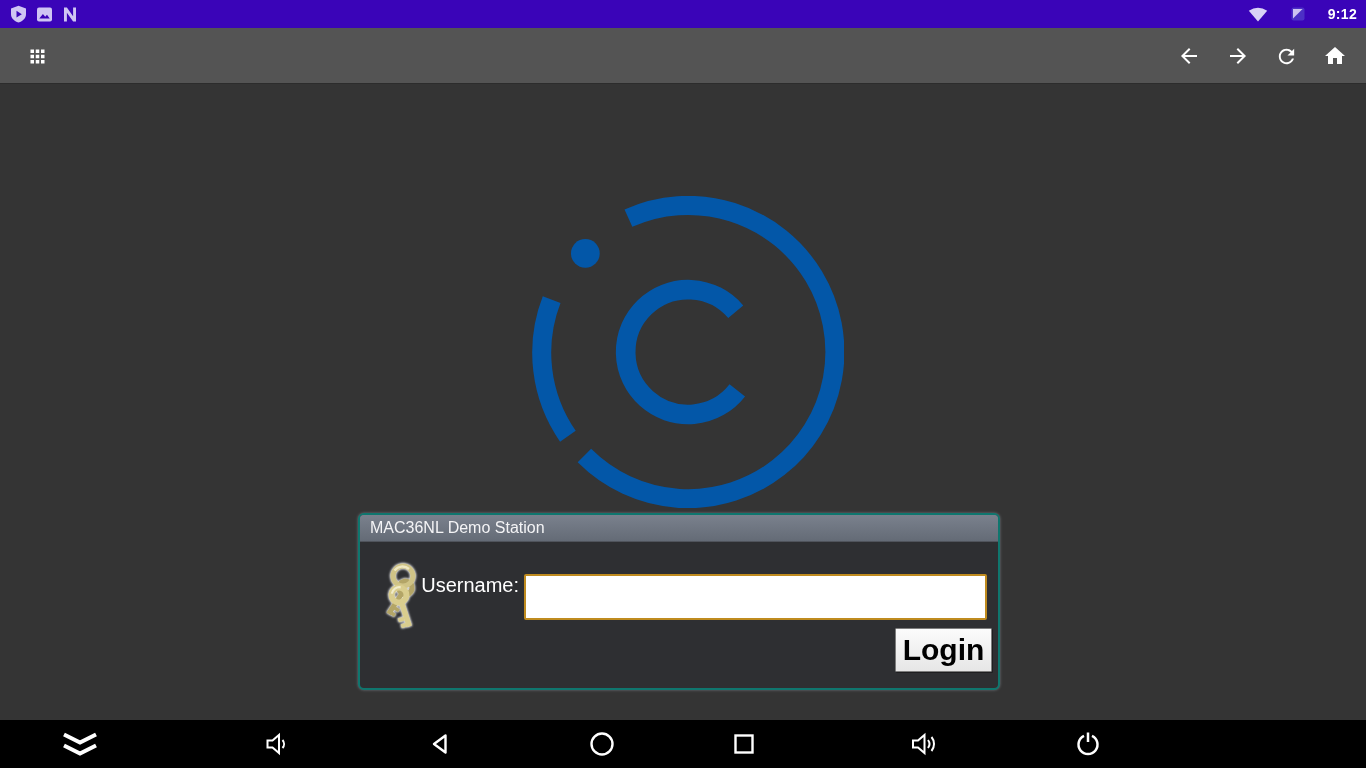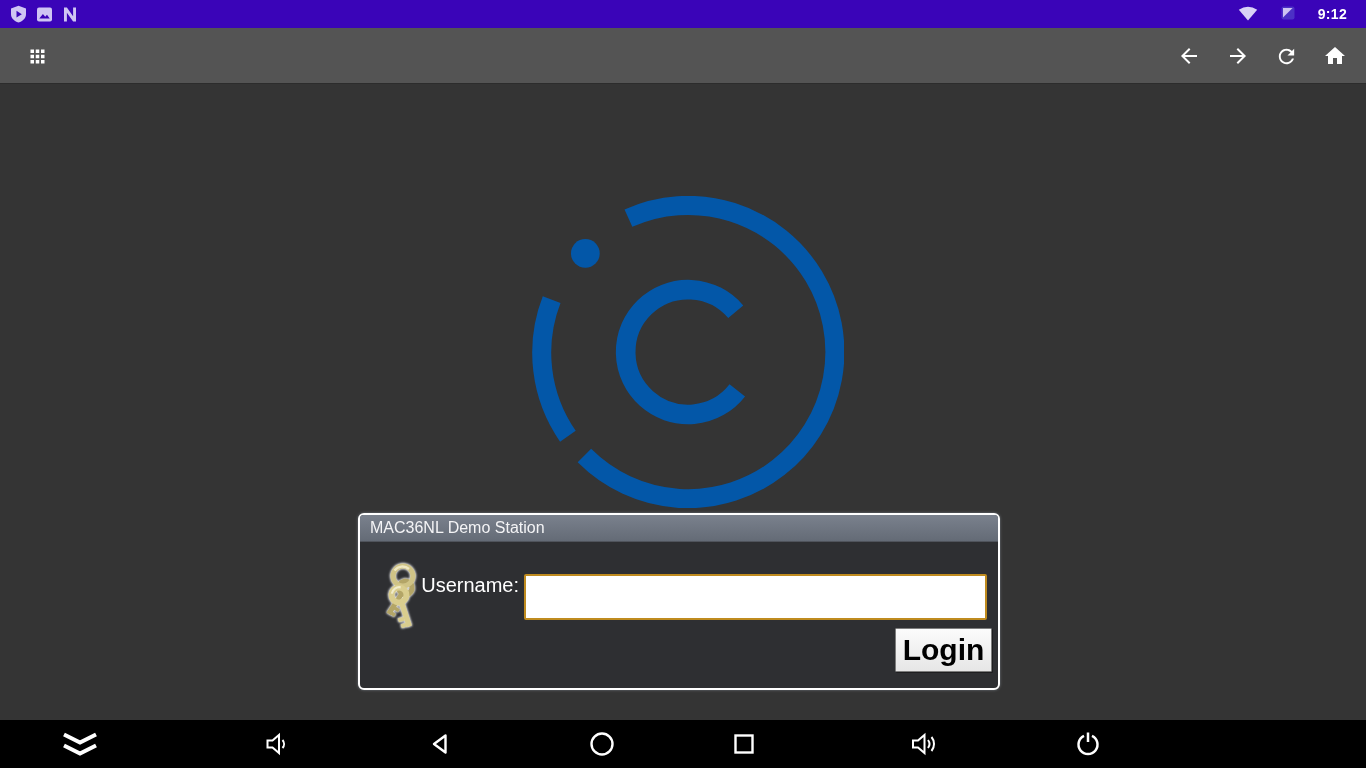--- a/index.html
+++ b/index.html
@@ -3,36 +3,36 @@
 <meta charset="utf-8">
 <style>
   html,body{margin:0;padding:0;background:#000;}
   .screen{position:relative;width:1366px;height:768px;overflow:hidden;
           font-family:"Liberation Sans",sans-serif;background:#343434;}
 
   
   .status-bar{position:absolute;left:0;top:0;width:1366px;height:28px;
               background:#3a04b8;display:flex;align-items:center;justify-content:space-between;}
   .sb-left{display:flex;align-items:center;gap:9px;padding-left:10px;}
-  .sb-right{display:flex;align-items:flex-start;gap:23px;padding-right:19px;}
+  .sb-right{display:flex;align-items:center;gap:23px;padding-right:9px;}
   .sb-time{color:#ffffff;font-size:14px;font-weight:700;letter-spacing:.3px;}
 
   
   .toolbar{position:absolute;left:0;top:28px;width:1366px;height:56px;background:#545454;
            border-bottom:1px solid #2c2c2c;box-sizing:border-box;}
   .tb-btn{position:absolute;top:4px;width:48px;height:48px;background:none;border:none;padding:0;
           display:flex;align-items:center;justify-content:center;cursor:pointer;}
 
   
   .content{position:absolute;left:0;top:84px;width:1366px;height:636px;overflow:hidden;}
   .logo{position:absolute;left:532px;top:112px;width:312px;height:312px;}
 
   
   .dialog{position:absolute;left:358px;top:429px;width:642px;height:177px;box-sizing:border-box;
-          background:#2e2f32;border:2px solid #ffffff;border-radius:6px;
+          background:#2e2f32;border:2px solid #0f766e;border-radius:6px;
           box-shadow:0 0 3px rgba(190,205,220,.45);}
   .dialog-title{position:absolute;left:0;top:0;right:0;height:26px;
                 background:#6d7480;background-image:linear-gradient(#7a818d,#646b76);
                 border-radius:4px 4px 0 0;display:flex;align-items:center;
                 border-bottom:1px solid #50545c;}
   .dialog-title span{color:#f4f4f6;font-size:16px;padding-left:10px;}
   .keys{position:absolute;left:16px;top:46px;width:58px;height:80px;
         filter:drop-shadow(0 0 1px rgba(255,255,255,.95)) drop-shadow(0 0 1px rgba(255,255,255,.6));}
   .username-label{position:absolute;right:479px;top:48px;height:44px;display:flex;align-items:center;
                   color:#ffffff;font-size:20px;}

